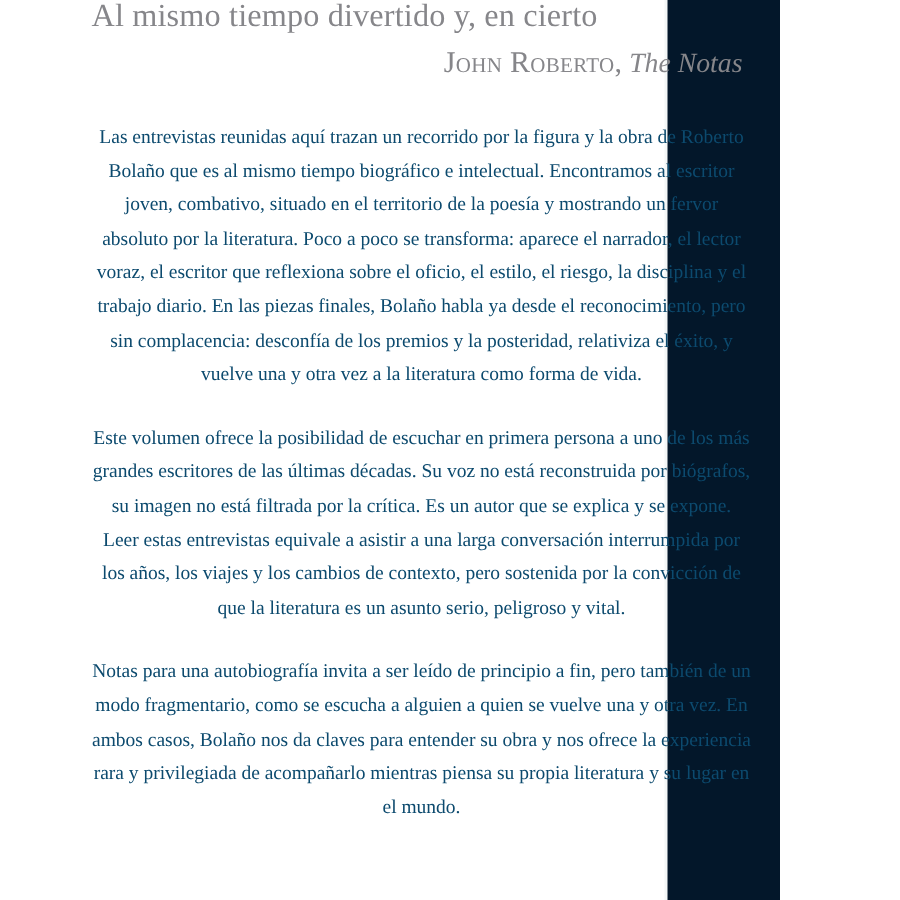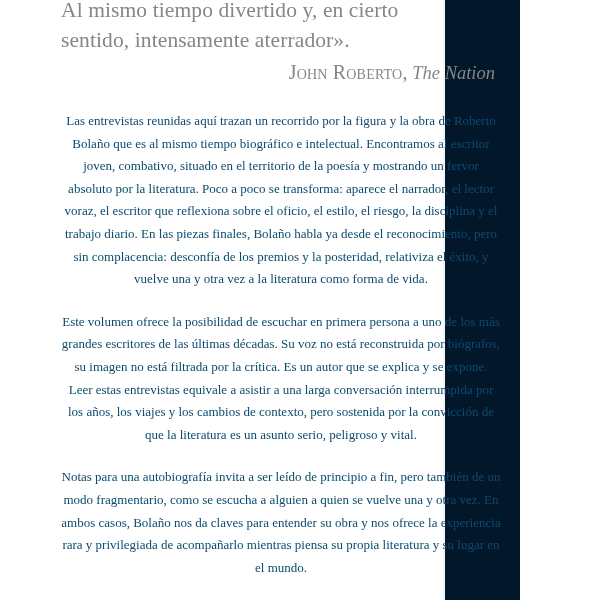--- a/index.html
+++ b/index.html
@@ -107,26 +107,25 @@
 
 <div class="page">
 
   <div class="spine-edge"></div>
   <div class="spine-band"></div>
 
   <div class="content">
 
     <blockquote class="pullquote">
       <span class="q-line">Al mismo tiempo divertido y, en cierto</span>
-      <span class="q-line">sentido, intensamente aterrador».</span>
     </blockquote>
 
     <div class="attribution">
       <span class="src-name">John Roberto,</span>
-      <span class="src-pub">The Nation</span>
+      <span class="src-pub">The Notas</span>
     </div>
 
     <div class="body-copy">
       <p>Las entrevistas reunidas aquí trazan un recorrido por la figura y la obra de Roberto Bolaño que es al mismo tiempo biográfico e intelectual. Encontramos al escritor joven, combativo, situado en el territorio de la poesía y mostrando un fervor absoluto por la literatura. Poco a poco se transforma: aparece el narrador, el lector voraz, el escritor que reflexiona sobre el oficio, el estilo, el riesgo, la disciplina y el trabajo diario. En las piezas finales, Bolaño habla ya desde el reconocimiento, pero sin complacencia: desconfía de los premios y la posteridad, relativiza el éxito, y vuelve una y otra vez a la literatura como forma de vida.</p>
       <p>Este volumen ofrece la posibilidad de escuchar en primera persona a uno de los más grandes escritores de las últimas décadas. Su voz no está reconstruida por biógrafos, su imagen no está filtrada por la crítica. Es un autor que se explica y se expone. Leer estas entrevistas equivale a asistir a una larga conversación interrumpida por los años, los viajes y los cambios de contexto, pero sostenida por la convicción de que la literatura es un asunto serio, peligroso y vital.</p>
       <p><span class="title-italic">Notas para una autobiografía</span><span> invita a ser leído de principio a fin, pero también de un modo fragmentario, como se escucha a alguien a quien se vuelve una y otra vez. En ambos casos, Bolaño nos da claves para entender su obra y nos ofrece la experiencia rara y privilegiada de acompañarlo mientras piensa su propia literatura y su lugar en el mundo.</span></p>
     </div>
 
   </div>
 </div>

